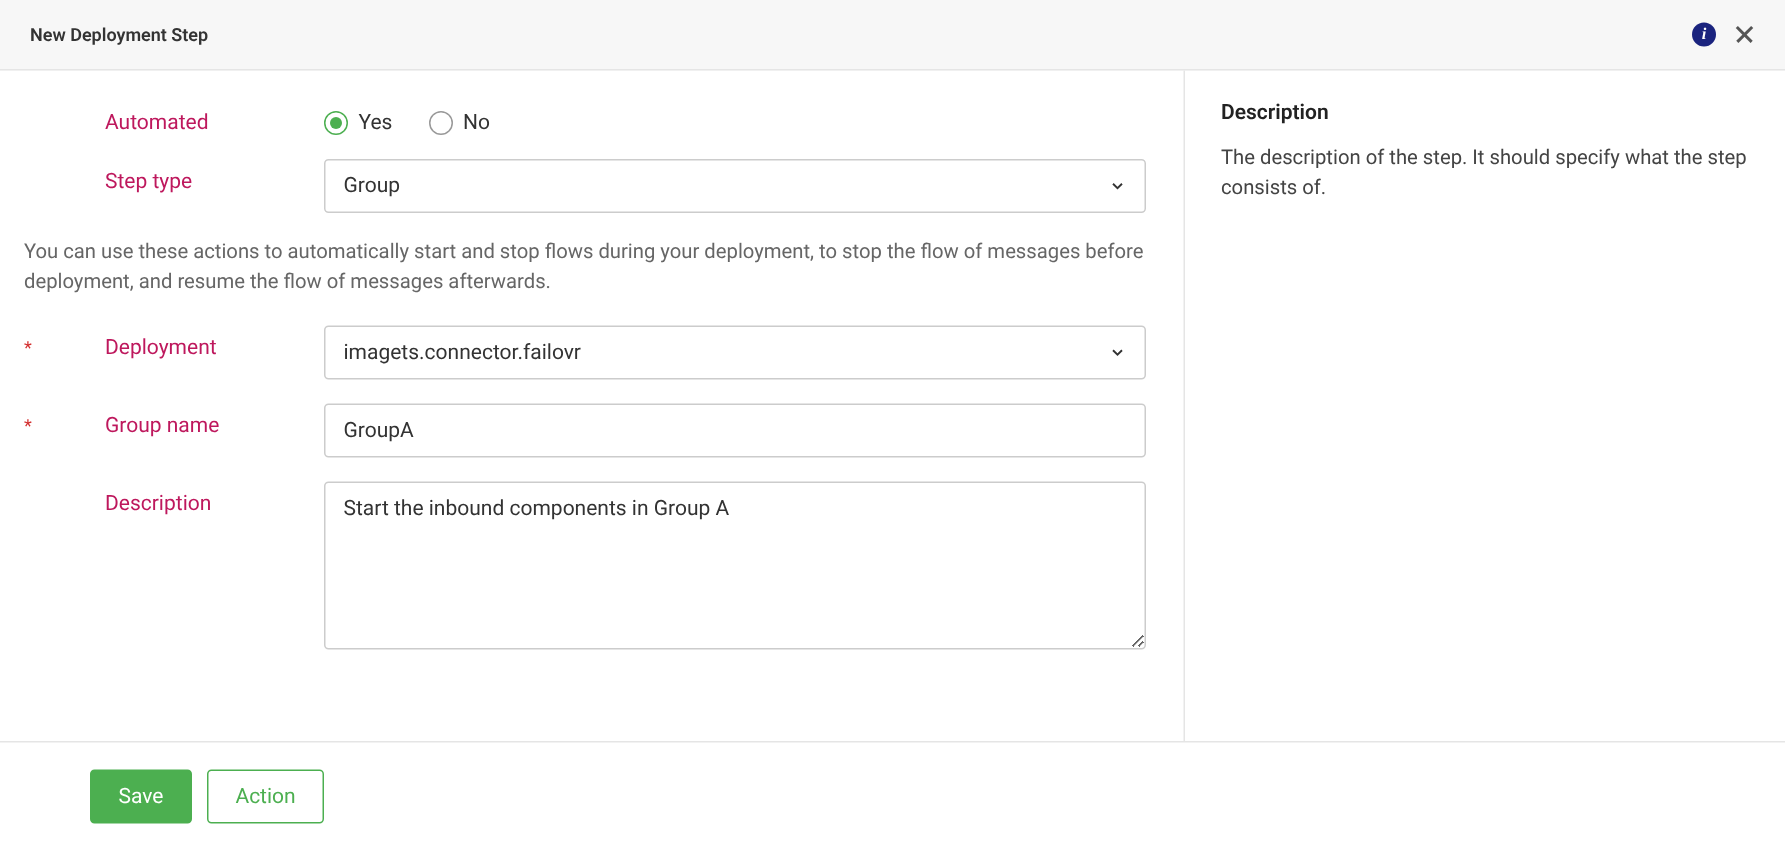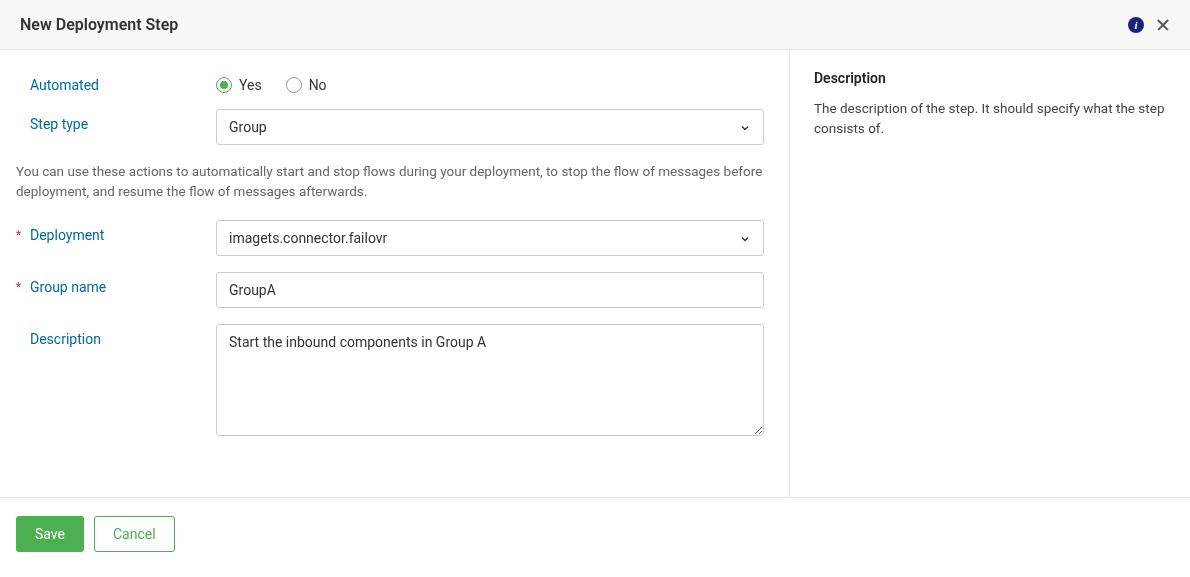--- a/index.html
+++ b/index.html
@@ -18,21 +18,21 @@
     }
     .header {
       background: #f7f7f7;
       border-bottom: 1px solid #e5e5e5;
       padding: 15px 20px;
       display: flex;
       justify-content: space-between;
       align-items: center;
     }
     .header-title {
-      font-size: 16px;
+      font-size: 12px;
       font-weight: 600;
       color: #333;
     }
     .header-actions {
       display: flex;
       align-items: center;
       gap: 12px;
     }
     .info-icon {
       width: 16px;
@@ -107,22 +107,23 @@
       gap: 6px;
       padding-top: 7px;
     }
     .required-mark {
       color: #d32f2f;
       font-size: 12px;
       width: 8px;
       display: inline-block;
     }
     .form-label {
-      color: #0369a1;
-      font-size: 14px;
+      color: #be185d;
+      font-size: 14px;
+      margin-left: 40px;
     }
     .form-input-col {
       flex: 1;
       max-width: 548px;
     }
     .radio-group {
       display: flex;
       gap: 24px;
       align-items: center;
       padding-top: 7px;
@@ -211,20 +212,21 @@
       border-radius: 3px;
       font-size: 14px;
       cursor: pointer;
       border: 1px solid transparent;
       font-family: inherit;
     }
     .btn-primary {
       background: #4caf50;
       color: #fff;
       border-color: #4caf50;
+      margin-left: 44px;
     }
     .btn-secondary {
       background: #fff;
       color: #4caf50;
       border-color: #4caf50;
     }
   </style>
 </head>
 <body>
 
@@ -320,14 +322,14 @@
   </div>
 
   <div class="sidebar-panel">
     <div class="sidebar-title">Description</div>
     <div class="sidebar-text">The description of the step. It should specify what the step consists of.</div>
   </div>
 </div>
 
 <div class="footer">
   <button class="btn btn-primary">Save</button>
-  <button class="btn btn-secondary">Cancel</button>
+  <button class="btn btn-secondary">Action</button>
 </div>
 
 </body></html>

